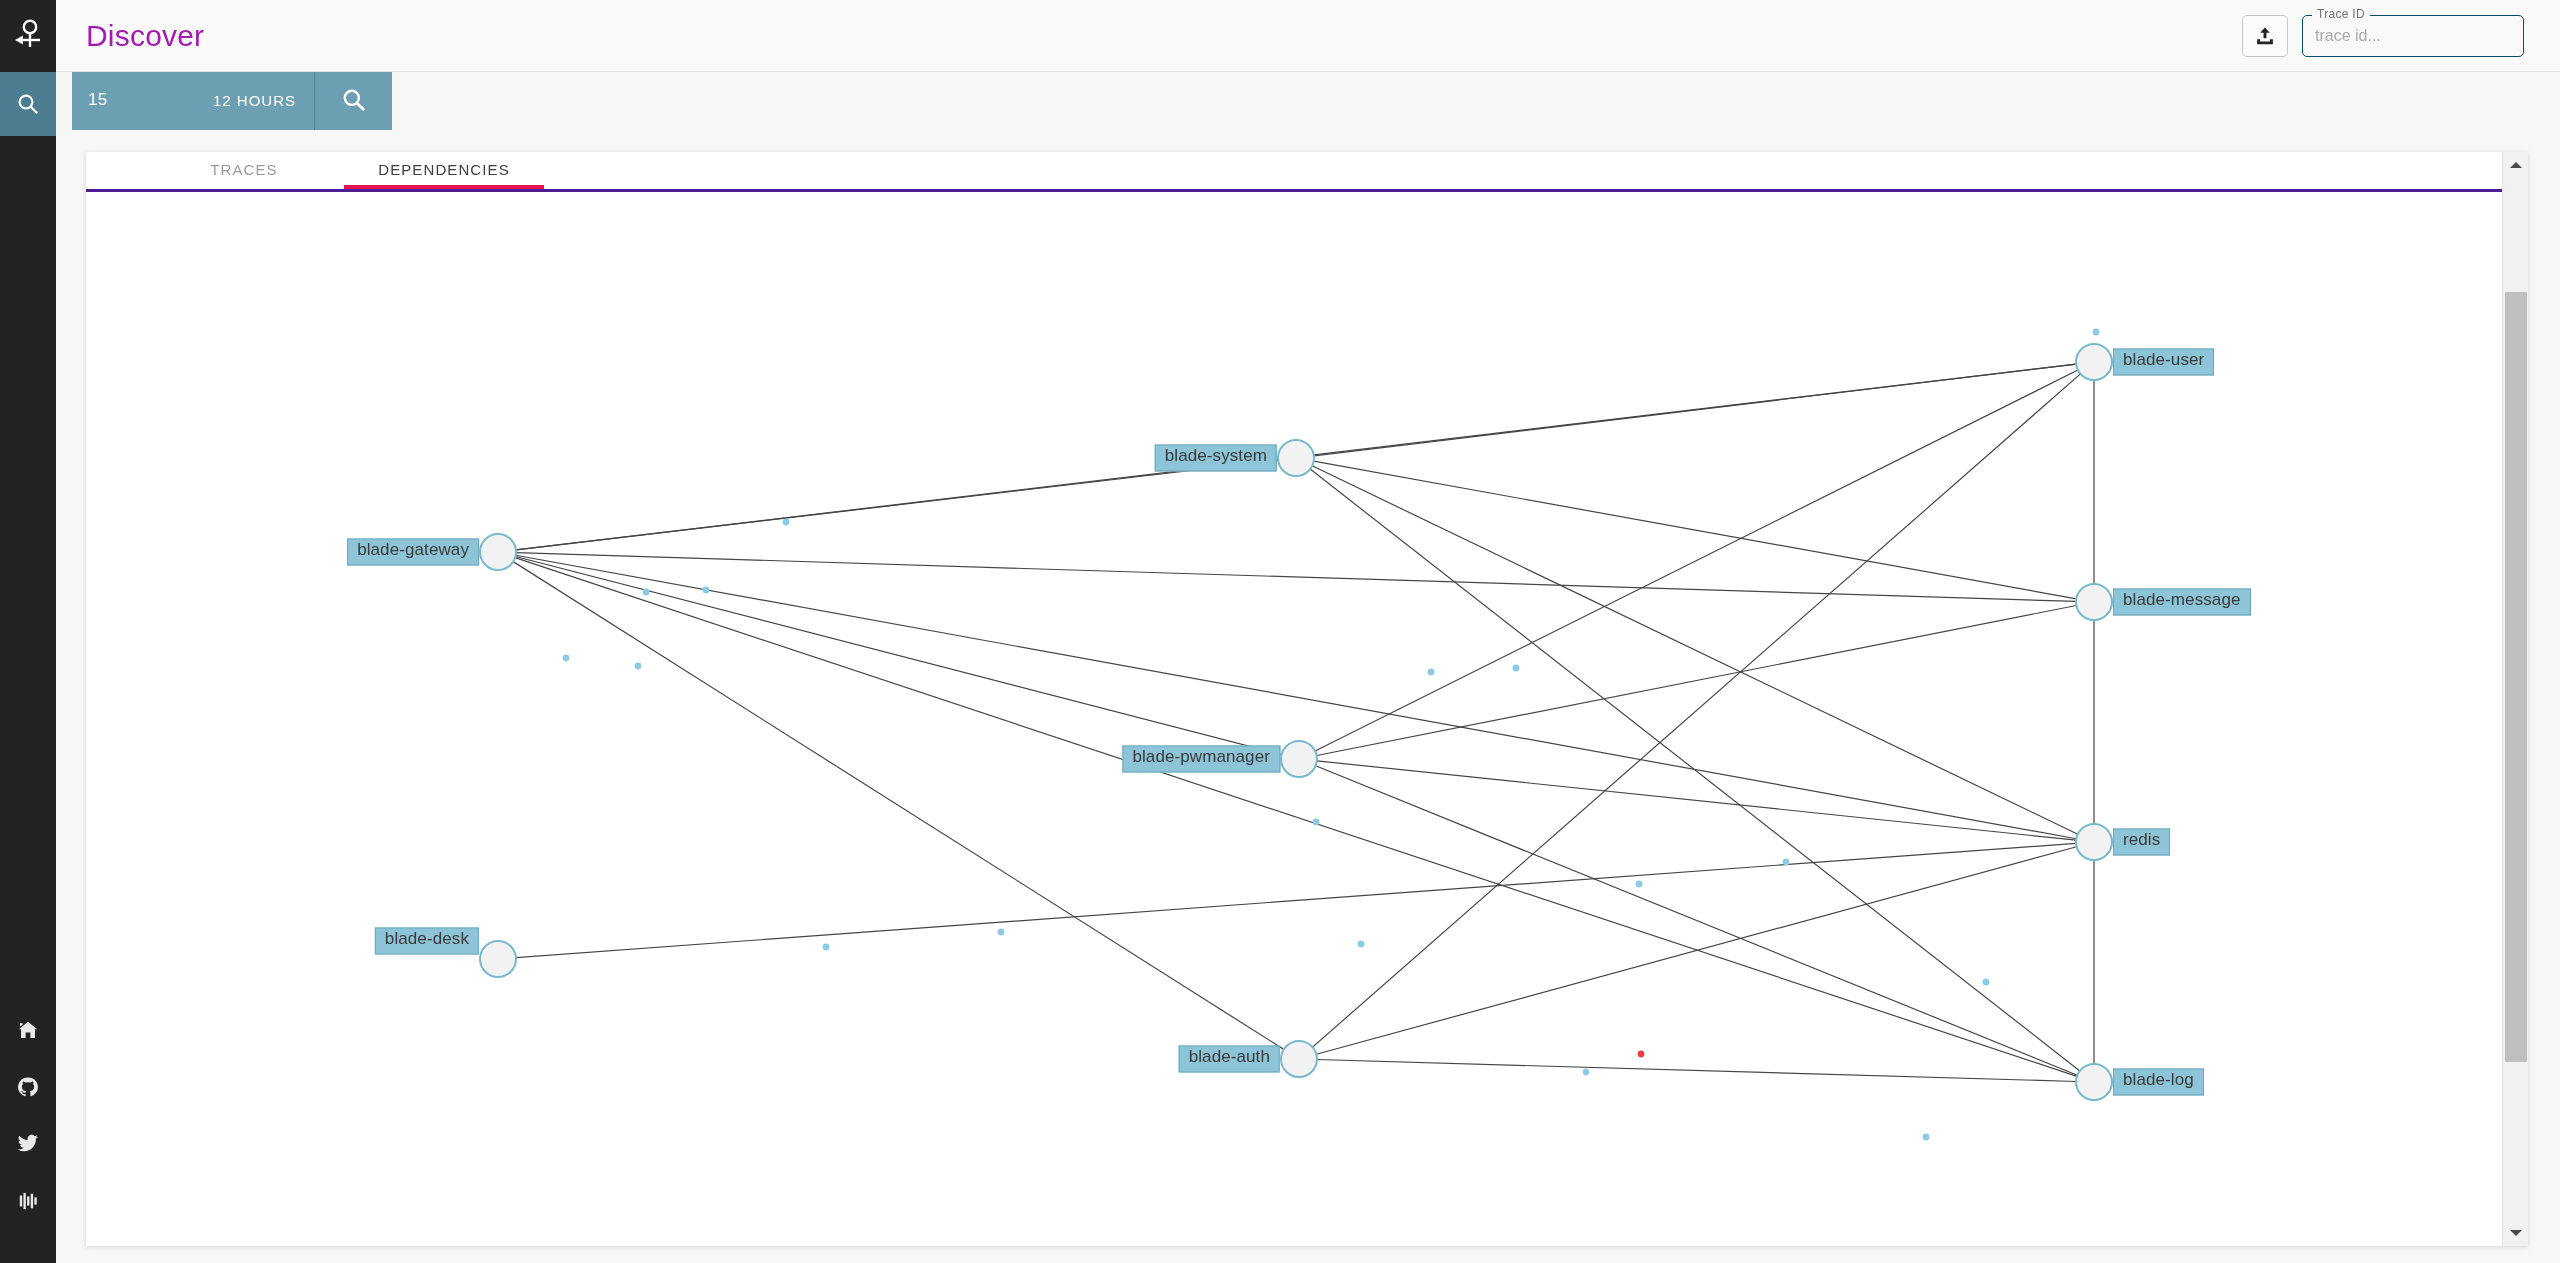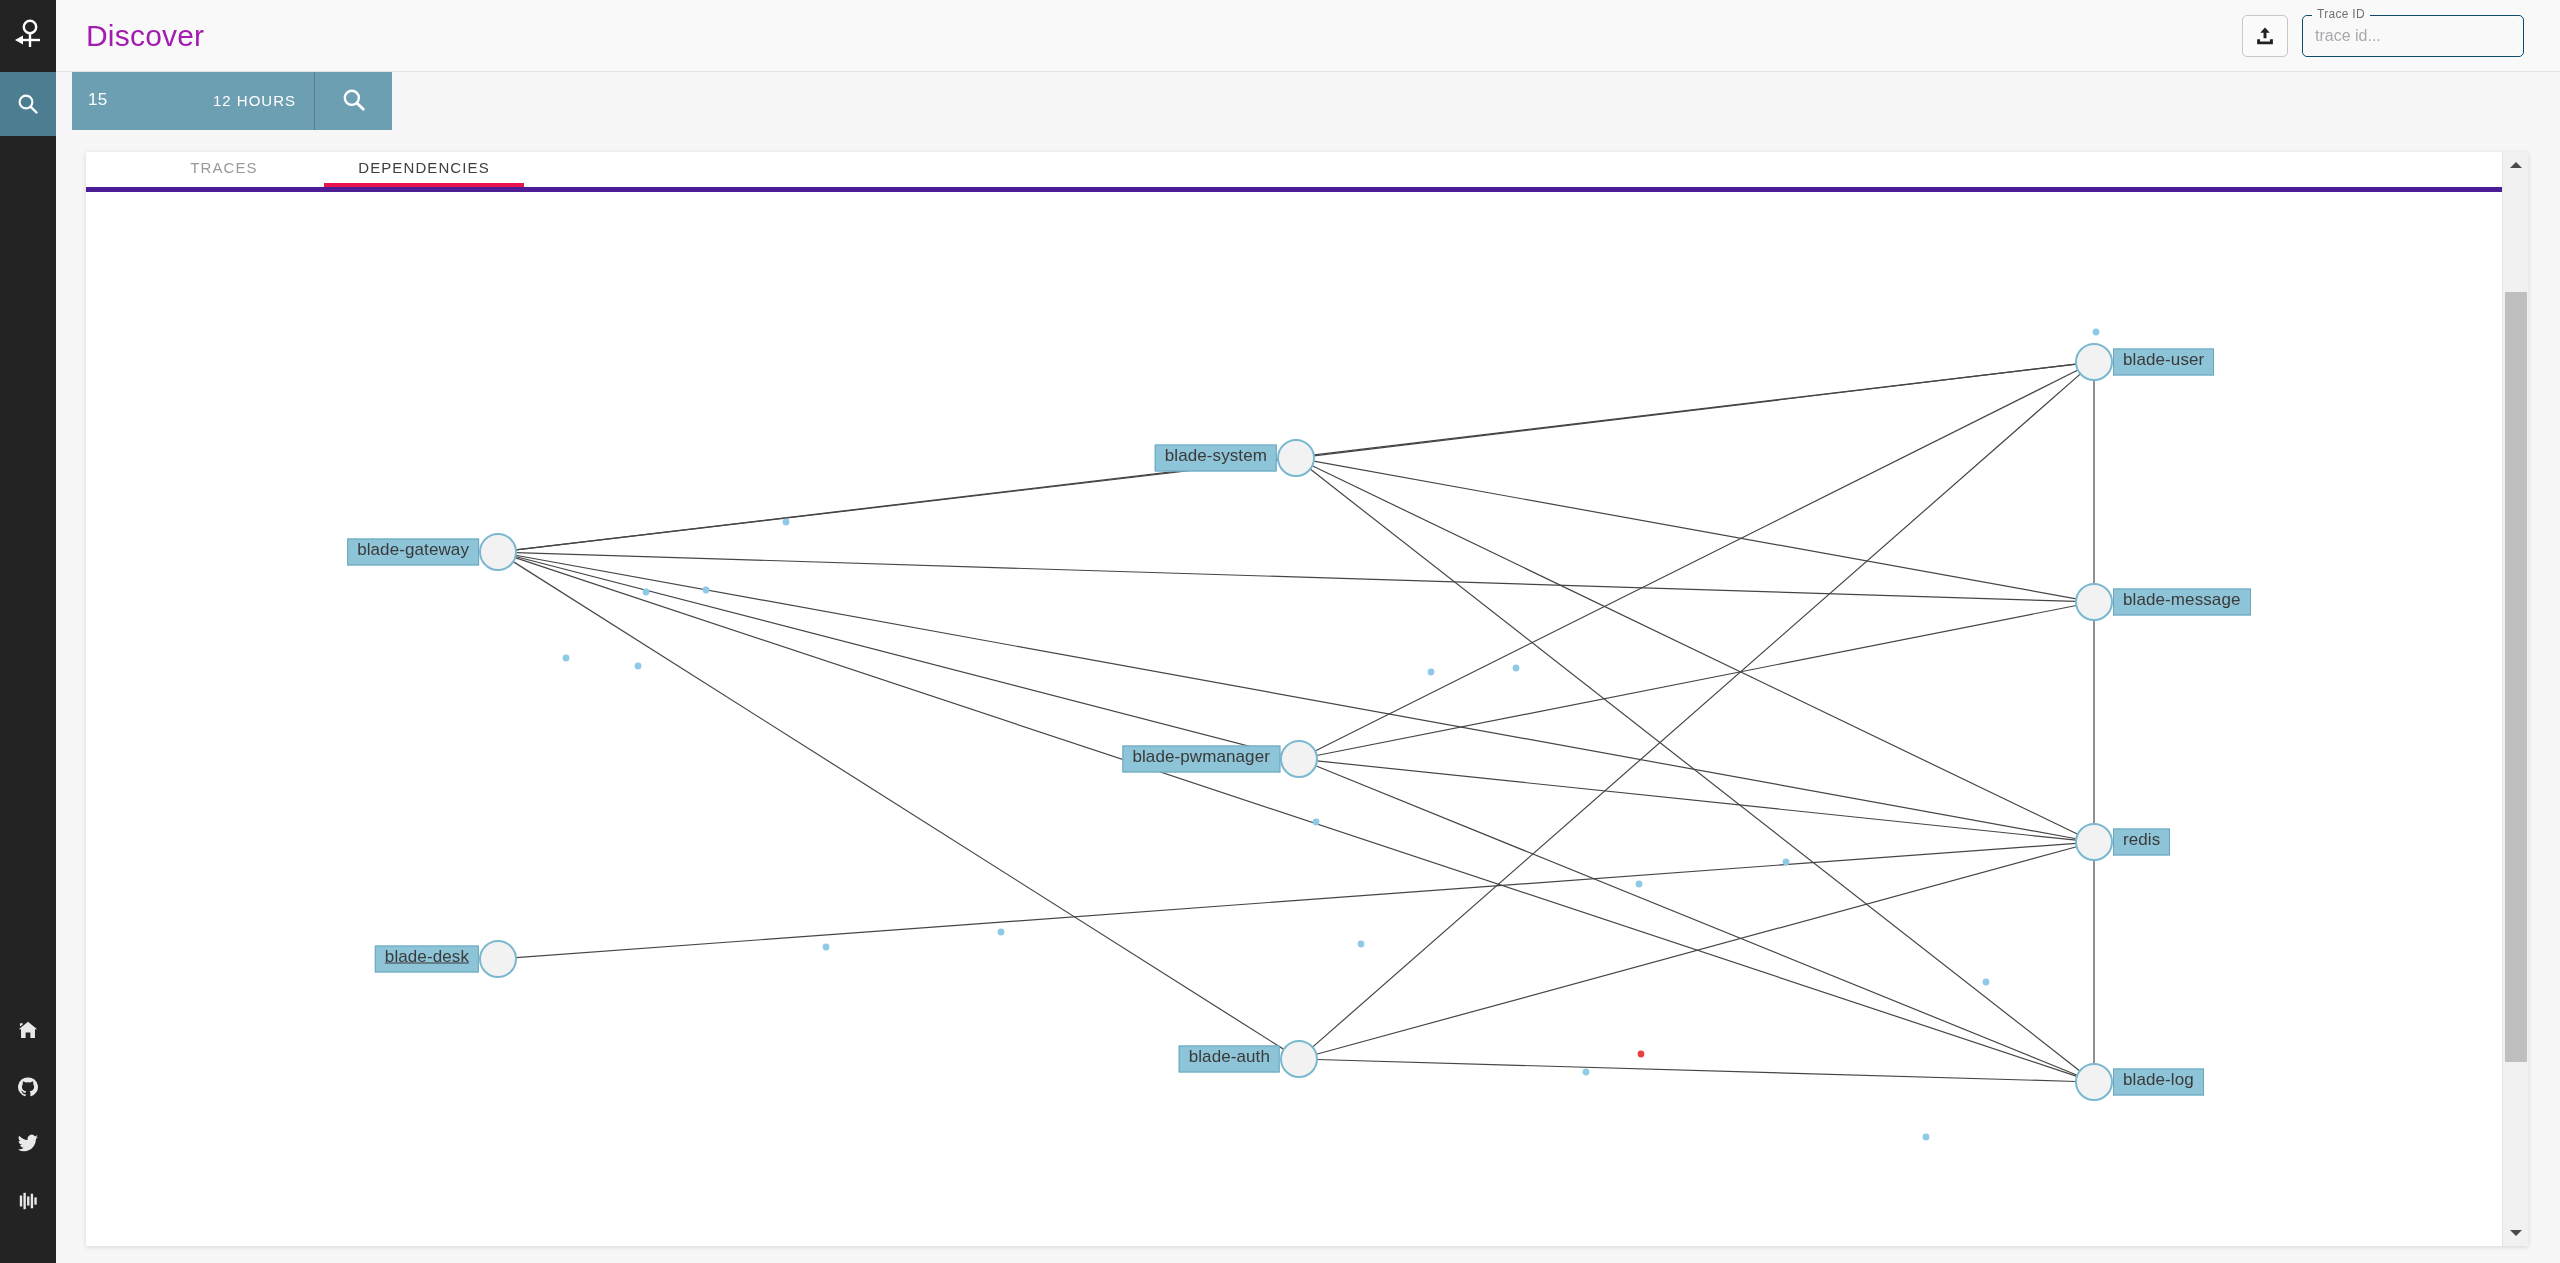--- a/index.html
+++ b/index.html
@@ -138,22 +138,22 @@
   .panel {
     position: absolute; left: 86px; top: 152px;
     width: 2442px; height: 1094px;
     background: #ffffff;
     box-shadow: 0 1px 5px rgba(0,0,0,.14);
     z-index: 10;
     overflow: hidden;
   }
   .tabs {
     height: 40px; display: flex; align-items: flex-end;
-    border-bottom: 5px solid #4c1d95;
-    padding-left: 38px;
+    border-bottom: 3px solid #4c1d95;
+    padding-left: 58px;
   }
   .tab {
     height: 40px; min-width: 200px;
     display: flex; align-items: center; justify-content: center;
     font-size: 15px; letter-spacing: 1.1px;
     color: #9a9a9e; cursor: pointer;
     position: relative; background: transparent;
     border: none; font-family: "Liberation Sans", sans-serif;
   }
   .tab.active { color: #3d3d42; }
@@ -348,21 +348,21 @@
           <circle cx="412" cy="767" r="18" fill="#f2f2f2" stroke="#7ab8d0" stroke-width="2"></circle>
           <circle cx="1213" cy="867" r="18" fill="#f2f2f2" stroke="#7ab8d0" stroke-width="2"></circle>
           <circle cx="2008" cy="170" r="18" fill="#f2f2f2" stroke="#7ab8d0" stroke-width="2"></circle>
           <circle cx="2008" cy="410" r="18" fill="#f2f2f2" stroke="#7ab8d0" stroke-width="2"></circle>
           <circle cx="2008" cy="650" r="18" fill="#f2f2f2" stroke="#7ab8d0" stroke-width="2"></circle>
           <circle cx="2008" cy="890" r="18" fill="#f2f2f2" stroke="#7ab8d0" stroke-width="2"></circle>
         </svg>
     <div class="node-label left-of" style="top: 360px; left: 393px;">blade-gateway</div>
         <div class="node-label left-of" style="top: 266px; left: 1191px;">blade-system</div>
         <div class="node-label left-of" style="top: 567px; left: 1194px;">blade-pwmanager</div>
-        <div class="node-label left-of" style="top: 767px; left: 393px; text-decoration: underline;">blade-desk</div>
+        <div class="node-label left-of" style="top: 749px; left: 393px;">blade-desk</div>
         <div class="node-label left-of" style="top: 867px; left: 1194px;">blade-auth</div>
         <div class="node-label" style="top: 170px; left: 2027px;">blade-user</div>
         <div class="node-label" style="top: 410px; left: 2027px;">blade-message</div>
         <div class="node-label" style="top: 650px; left: 2027px;">redis</div>
         <div class="node-label" style="top: 890px; left: 2027px;">blade-log</div>
       </div>
 
     <div class="vscroll">
       <div class="vscroll-arrow up">
         <span class="arrow-up"></span>

